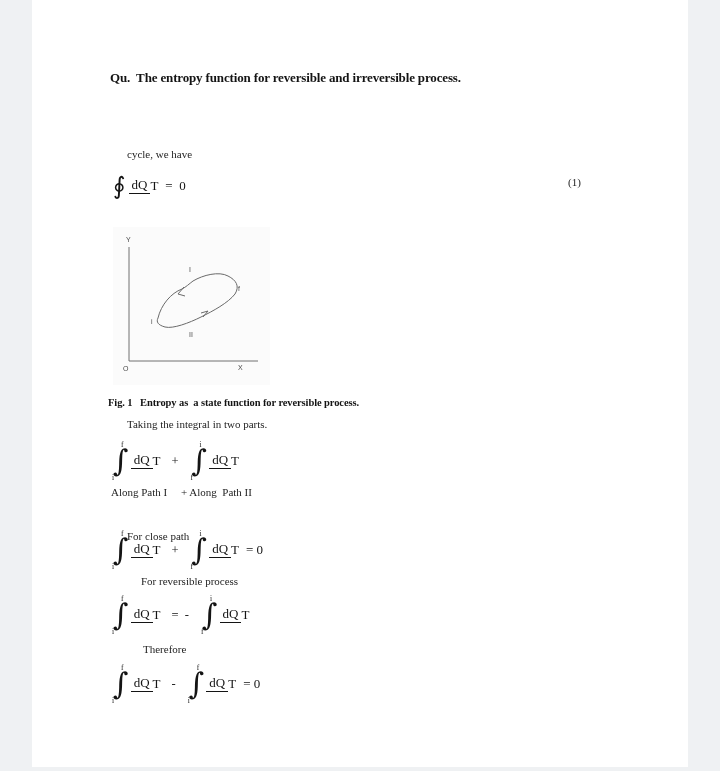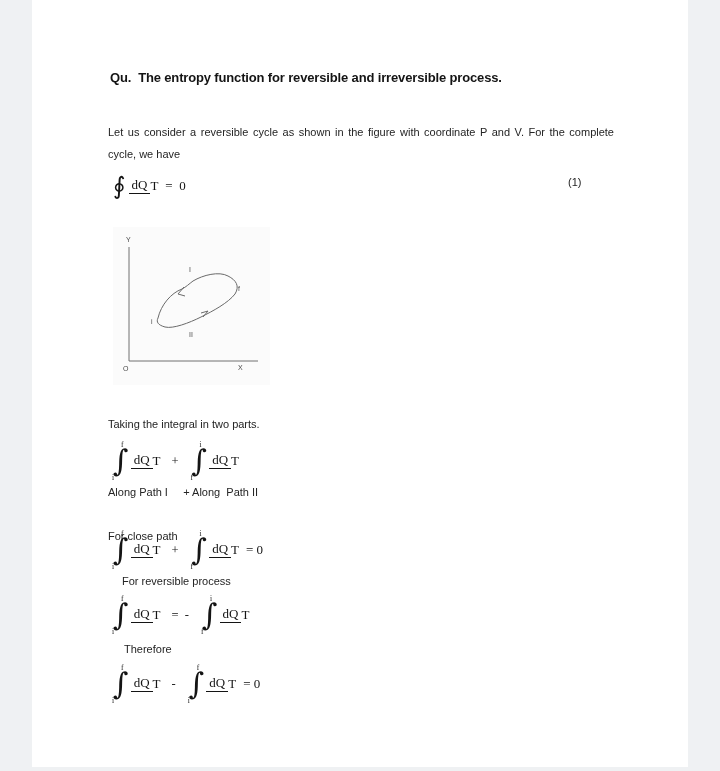--- a/index.html
+++ b/index.html
@@ -7,26 +7,26 @@
     width:720px; height:771px; position:relative;
     background:#eff1f3;
     font-family:"Liberation Sans", sans-serif;
     color:#202020;
     overflow:hidden;
   }
   .page {
     position:absolute; left:32px; top:0; width:656px; height:767px;
     background:#ffffff;
   }
-  .abs { position:absolute; }
+  .abs { position:absolute;font-family:Liberation Serif, serif; }
   .title {
     font-weight:bold; font-size:13px; letter-spacing:-0.15px;
     color:#141414; white-space:pre;
   }
-  .body-line { font-size:11px; color:#242424; white-space:pre; }
+  .body-line { font-size:11px; color:#242424; white-space:pre;margin-left:19px; }
   .para-l1 {
     width:506px; font-size:11px; color:#242424;
     text-align:justify; text-align-last:justify; line-height:13px;
   }
   .caption {
     font-size:10.5px; font-weight:bold; letter-spacing:-0.1px;
     color:#141414; white-space:pre;
   }
   
   .eqrow {
@@ -64,21 +64,20 @@
     font-size:7px; fill:#4a4a4a;
   }
 </style>
 </head>
 <body>
 
 <div class="page">
 
   <div class="abs title" style="left:78px; top:70px;">Qu.  The entropy function for reversible and irreversible process.</div>
 
-  <div class="abs para-l1" style="left:76px; top:126px;">Let us consider a reversible cycle  as shown in the figure with coordinate P and V. For the complete</div>
   <div class="abs body-line" style="left:76px; top:148px;">cycle, we have</div>
 
   <div class="eqrow" style="left:78px; top:167px; height:38px;">
     <span class="iunit">
       <span class="csym">∮</span>
       <span class="frac">
         <span class="num">dQ</span>
         <span class="den">T</span>
       </span>
     </span>
@@ -96,20 +95,21 @@
       <text x="13" y="15">Y</text>
       <text x="10" y="144">O</text>
       <text x="125" y="143">X</text>
       <text x="76" y="45">I</text>
       <text x="125" y="64">f</text>
       <text x="38" y="97">i</text>
       <text x="76" y="110">II</text>
     </svg>
   </div>
 
+  <div class="abs caption" style="left:76px; top:397px;">Fig. 1   Entropy as  a state function for reversible process.</div>
 
   <div class="abs body-line" style="left:76px; top:418px;text-align:right;">Taking the integral in two parts.</div>
 
   <div class="eqrow" style="left:78px; top:439px; height:44px;">
     <span class="iunit">
       <span class="ilim up">f</span>
       <span class="isym">∫</span>
       <span class="ilim lo">i</span>
       <span class="frac">
         <span class="num">dQ</span>
@@ -122,21 +122,21 @@
       <span class="isym">∫</span>
       <span class="ilim lo">f</span>
       <span class="frac">
         <span class="num">dQ</span>
         <span class="den">T</span>
       </span>
     </span>
     <span class="rhs"></span>
   </div>
 
-  <div class="abs body-line" style="left:76px; top:486px;">Along Path I     + Along  Path II</div>
+  <div class="abs body-line" style="left:60px; top:486px;">Along Path I     + Along  Path II</div>
 
   <div class="abs body-line" style="left:76px; top:530px;">For close path</div>
 
   <div class="eqrow" style="left:78px; top:528px; height:44px;">
     <span class="iunit">
       <span class="ilim up">f</span>
       <span class="isym">∫</span>
       <span class="ilim lo">i</span>
       <span class="frac">
         <span class="num">dQ</span>

